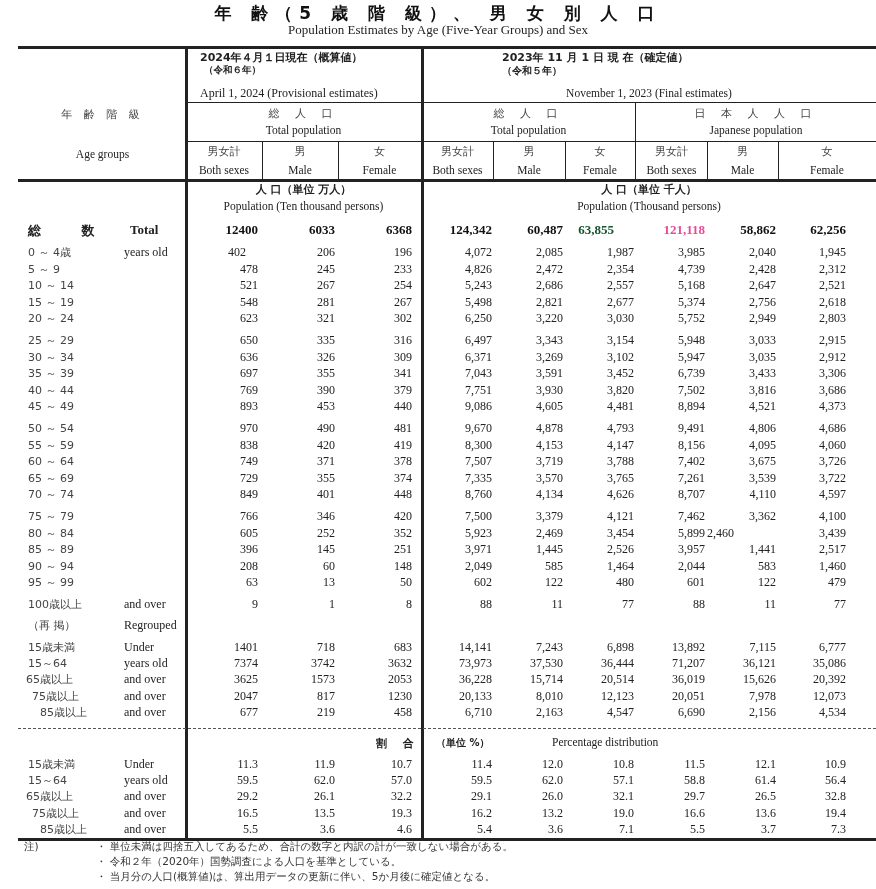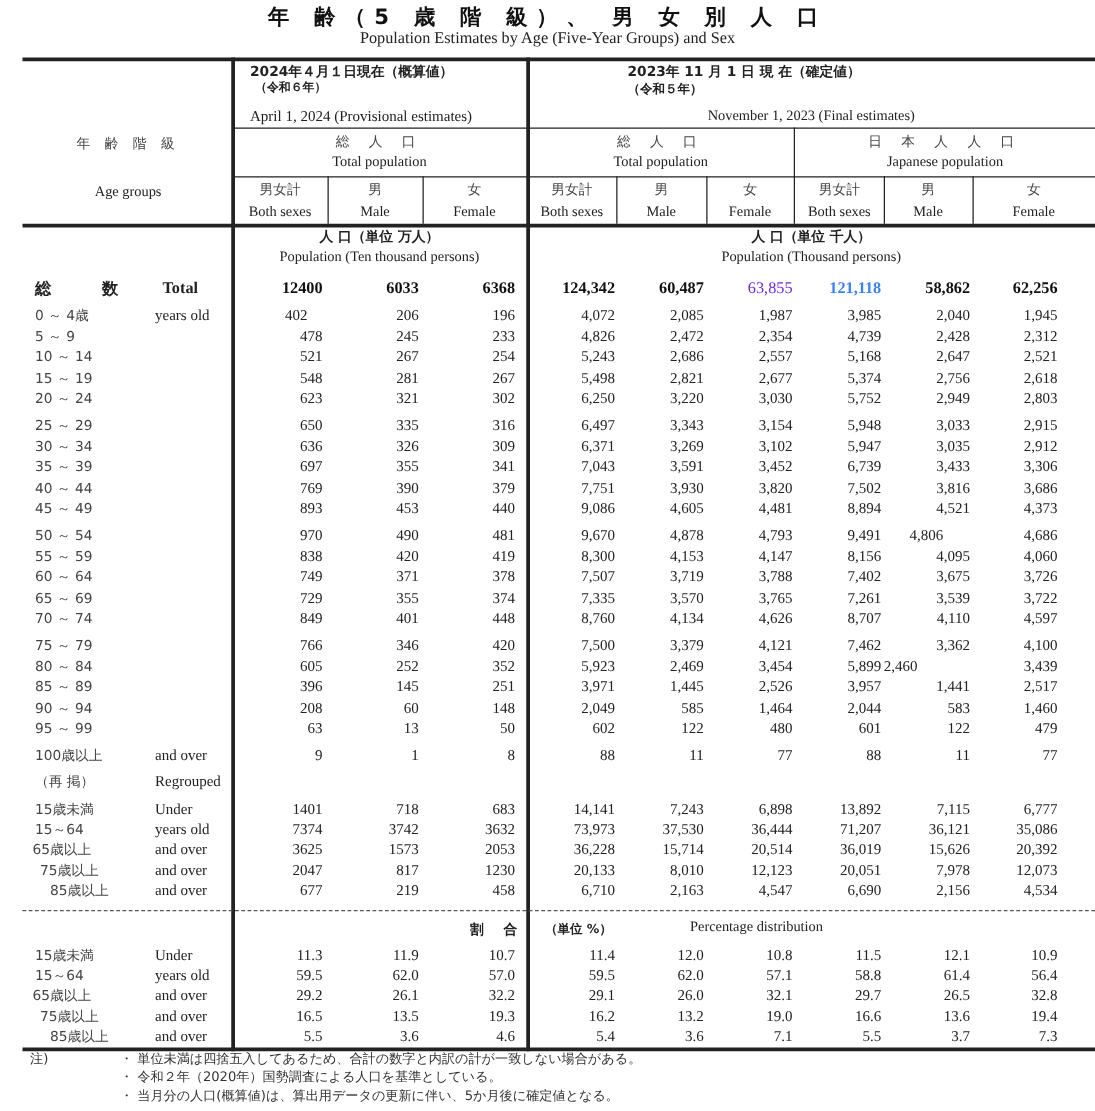--- a/index.html
+++ b/index.html
@@ -92,22 +92,22 @@
 
 <div id="rows">
     <div class="row" style="top: 222px;">
       <div class="lab " style="left: 28px; font-family: &quot;DejaVu Sans&quot;, sans-serif; font-weight: bold; font-size: 13px; letter-spacing: 18px;">総 数</div>
       <div class="lab" style="left: 130px; font-weight: bold; font-size: 13px;">Total</div>
       <div class="cell" style="left: 188px; font-weight: bold; font-size: 13px; color: rgb(17, 17, 17);">12400</div>
       <div class="cell" style="left: 265px; font-weight: bold; font-size: 13px; color: rgb(17, 17, 17);">6033</div>
       <div class="cell" style="left: 342px; font-weight: bold; font-size: 13px; color: rgb(17, 17, 17);">6368</div>
       <div class="cell" style="left: 422px; font-weight: bold; font-size: 13px; color: rgb(17, 17, 17);">124,342</div>
       <div class="cell" style="left: 493px; font-weight: bold; font-size: 13px; color: rgb(17, 17, 17);">60,487</div>
-      <div class="cell" style="left: 564px; font-weight: normal; font-size: 13px; color: #6d28d9;">63,855</div>
-      <div class="cell" style="left: 635px; font-weight: bold; font-size: 13px; color: #3b82f6;">121,118</div>
+      <div class="cell" style="left: 544px; font-weight: bold; font-size: 13px; color: #14532d;">63,855</div>
+      <div class="cell" style="left: 635px; font-weight: bold; font-size: 13px; color: #ec4899;">121,118</div>
       <div class="cell" style="left: 706px; font-weight: bold; font-size: 13px; color: rgb(17, 17, 17);">58,862</div>
       <div class="cell" style="left: 776px; font-weight: bold; font-size: 13px; color: rgb(17, 17, 17);">62,256</div>
     </div>
     <div class="row" style="top: 245px;">
       <div class="lab labjp" style="left: 28px;">0 ～ 4歳</div>
       <div class="lab" style="left: 124px;">years old</div>
       <div class="cell" style="left: 176px;">402</div>
       <div class="cell" style="left: 265px;">206</div>
       <div class="cell" style="left: 342px;">196</div>
       <div class="cell" style="left: 422px;">4,072</div>
@@ -237,21 +237,21 @@
     <div class="row" style="top: 421px;">
       <div class="lab labjp" style="left: 28px;">50 ～ 54</div>
       <div class="lab" style="left: 124px;"></div>
       <div class="cell" style="left: 188px;">970</div>
       <div class="cell" style="left: 265px;">490</div>
       <div class="cell" style="left: 342px;">481</div>
       <div class="cell" style="left: 422px;">9,670</div>
       <div class="cell" style="left: 493px;">4,878</div>
       <div class="cell" style="left: 564px;">4,793</div>
       <div class="cell" style="left: 635px;">9,491</div>
-      <div class="cell" style="left: 706px; text-align: center;">4,806</div>
+      <div class="cell" style="left: 706px;">4,806</div>
       <div class="cell" style="left: 776px;">4,686</div>
     </div>
     <div class="row" style="top: 437.6px;">
       <div class="lab labjp" style="left: 28px;">55 ～ 59</div>
       <div class="lab" style="left: 124px;"></div>
       <div class="cell" style="left: 188px;">838</div>
       <div class="cell" style="left: 265px;">420</div>
       <div class="cell" style="left: 342px;">419</div>
       <div class="cell" style="left: 422px;">8,300</div>
       <div class="cell" style="left: 493px;">4,153</div>

